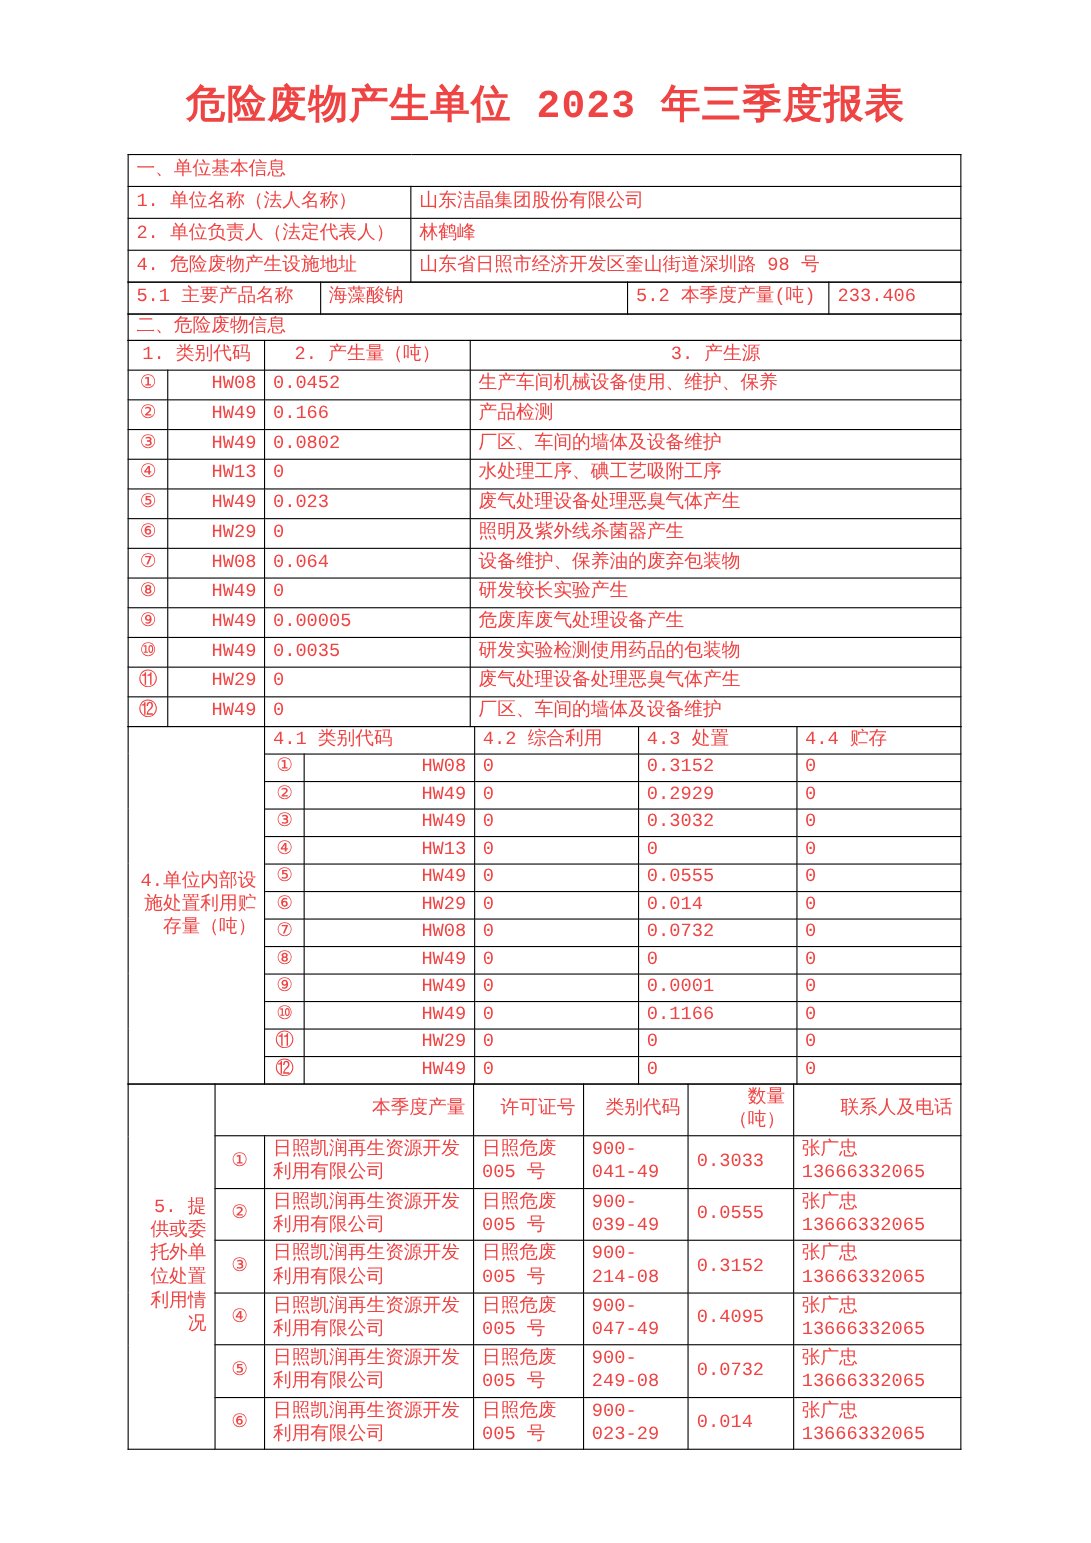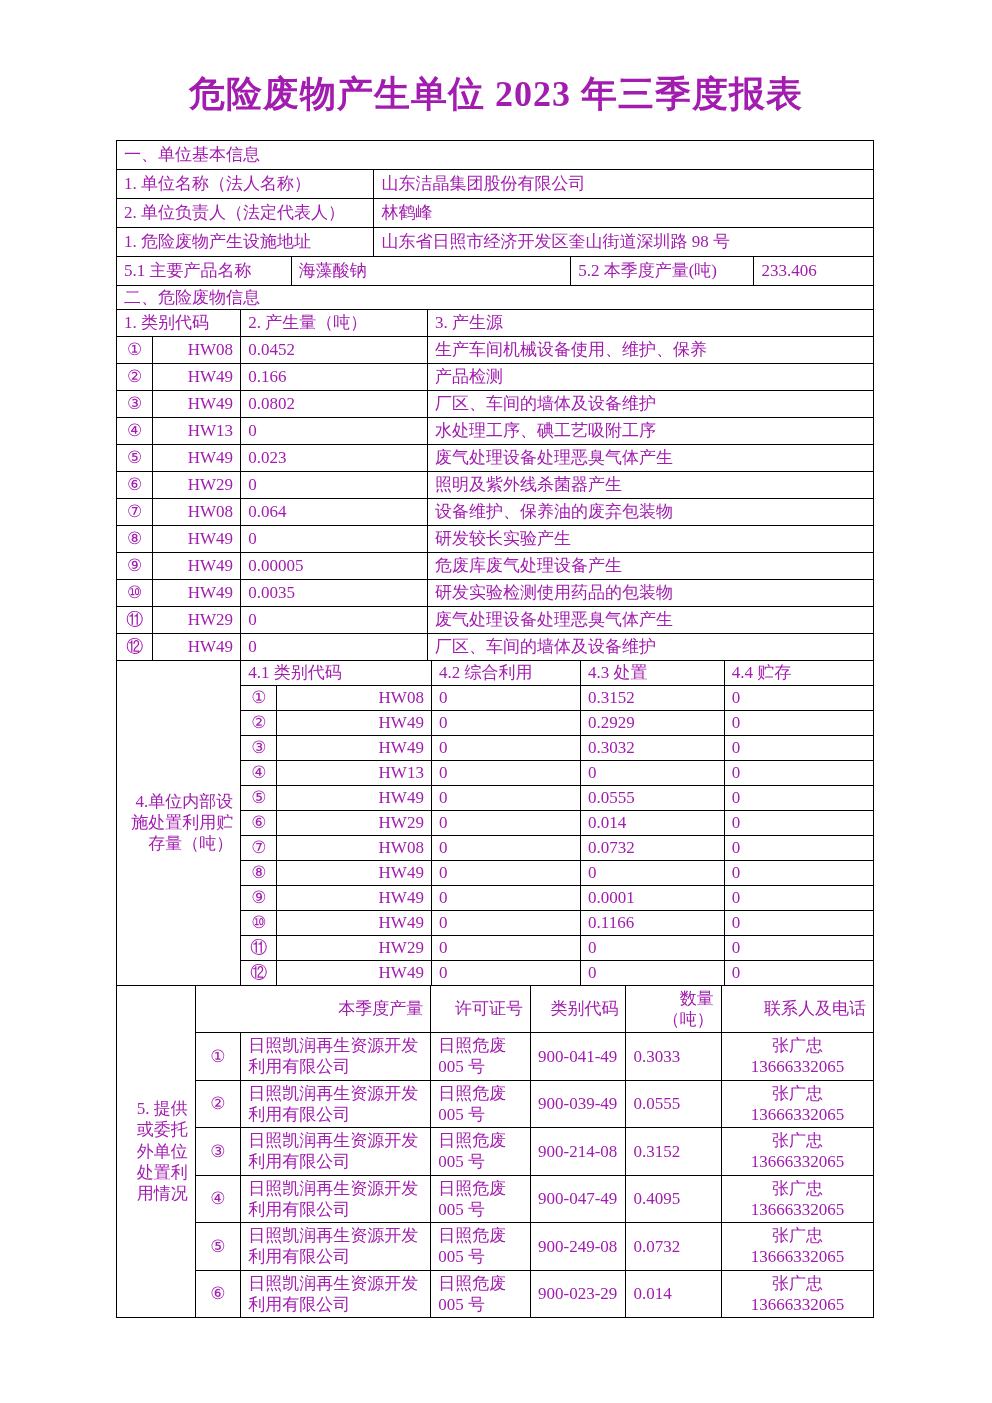--- a/index.html
+++ b/index.html
@@ -2,22 +2,22 @@
 <html><head>
 <meta charset="utf-8">
 <style>
   * { box-sizing: border-box; margin: 0; padding: 0; }
   html, body { background: #ffffff; }
   .page {
     position: relative;
     width: 992px;
     height: 1403px;
     background: #ffffff;
-    color: #a21caf;
-    font-family: Liberation Serif, serif;
+    color: #ef4444;
+    font-family: Liberation Mono, monospace;
     overflow: hidden;
   }
   .doc-title {
     position: absolute;
     top: 70px;
     left: 0;
     width: 100%;
     text-align: center;
     font-size: 36px;
     font-weight: bold;
@@ -40,33 +40,33 @@
     border: 1px solid #000000;
     font-size: 17px;
     line-height: 1.25;
     padding: 2px 7px;
     vertical-align: middle;
     word-break: break-word;
     overflow-wrap: break-word;
   }
   .section-row td { height: 24px; padding: 1px 7px; }
   .sec-a td { height: 29px; margin-left: 20px; }
-  .sec-b td.hdr { height: 25px; }
+  .sec-b td.hdr { height: 25px; text-align: center; }
   .sec-b td { height: 27px; }
   .sec-c td { height: 25px; padding: 1px 7px; }
   .sec-d td.hdr { height: 26px; }
   .sec-d td { height: 46px; }
   .c { text-align: right; }
   .label-cell {
     text-align: right;
     vertical-align: middle;
     padding: 2px 8px;
   }
   .num-cell { text-align: center; padding: 2px 2px; }
-  .contact-line { display: block; text-align: center; }
+  .contact-line { display: block; }
 </style>
 </head>
 <body>
 
 <div class="page">
   <h1 class="doc-title">危险废物产生单位 2023 年三季度报表</h1>
 
   <div class="tables">
 
     <table class="tbl sec-a">
@@ -80,21 +80,21 @@
       </tr>
       <tr>
         <td>1. 单位名称（法人名称）</td>
         <td>山东洁晶集团股份有限公司</td>
       </tr>
       <tr>
         <td>2. 单位负责人（法定代表人）</td>
         <td>林鹤峰</td>
       </tr>
       <tr>
-        <td>1. 危险废物产生设施地址</td>
+        <td>4. 危险废物产生设施地址</td>
         <td>山东省日照市经济开发区奎山街道深圳路 98 号</td>
       </tr>
     </tbody>
       </table>
 
     <table class="tbl sec-a">
       <colgroup>
           <col style="width:23.1%">
           <col style="width:36.9%">
           <col style="width:24.2%">

